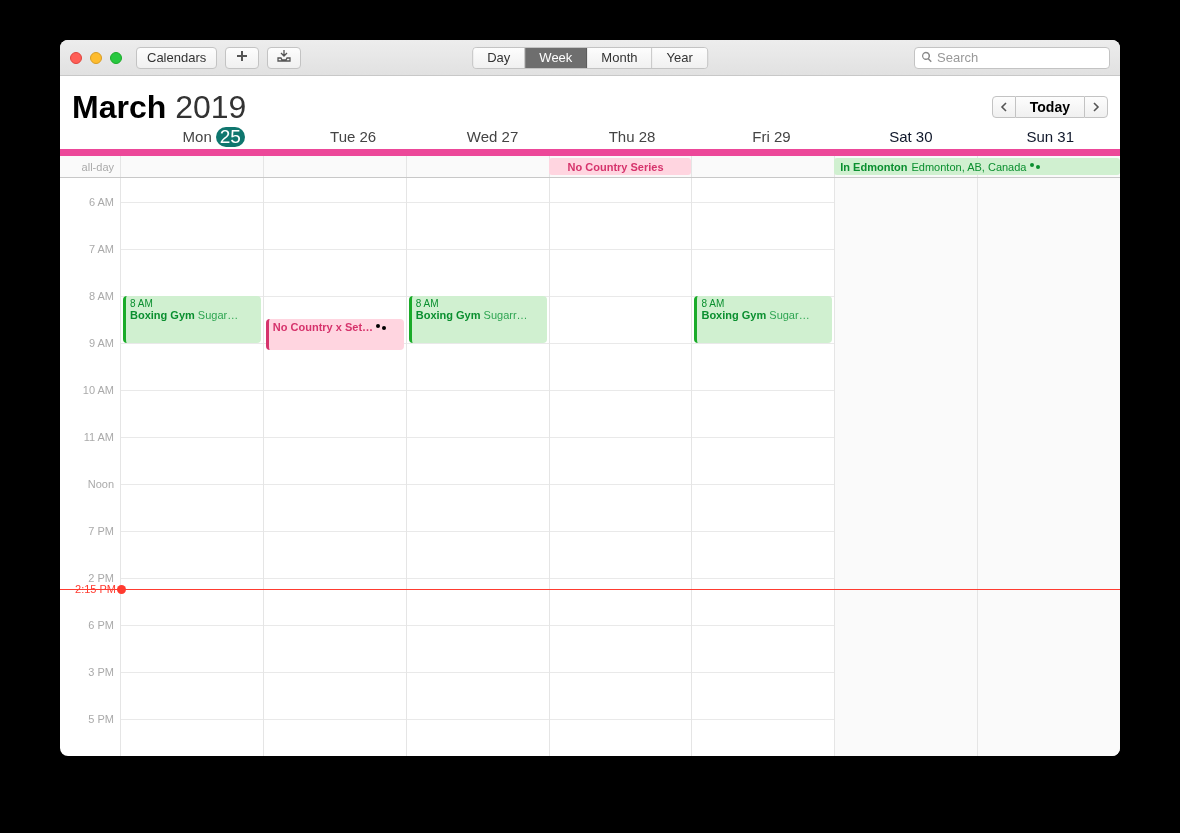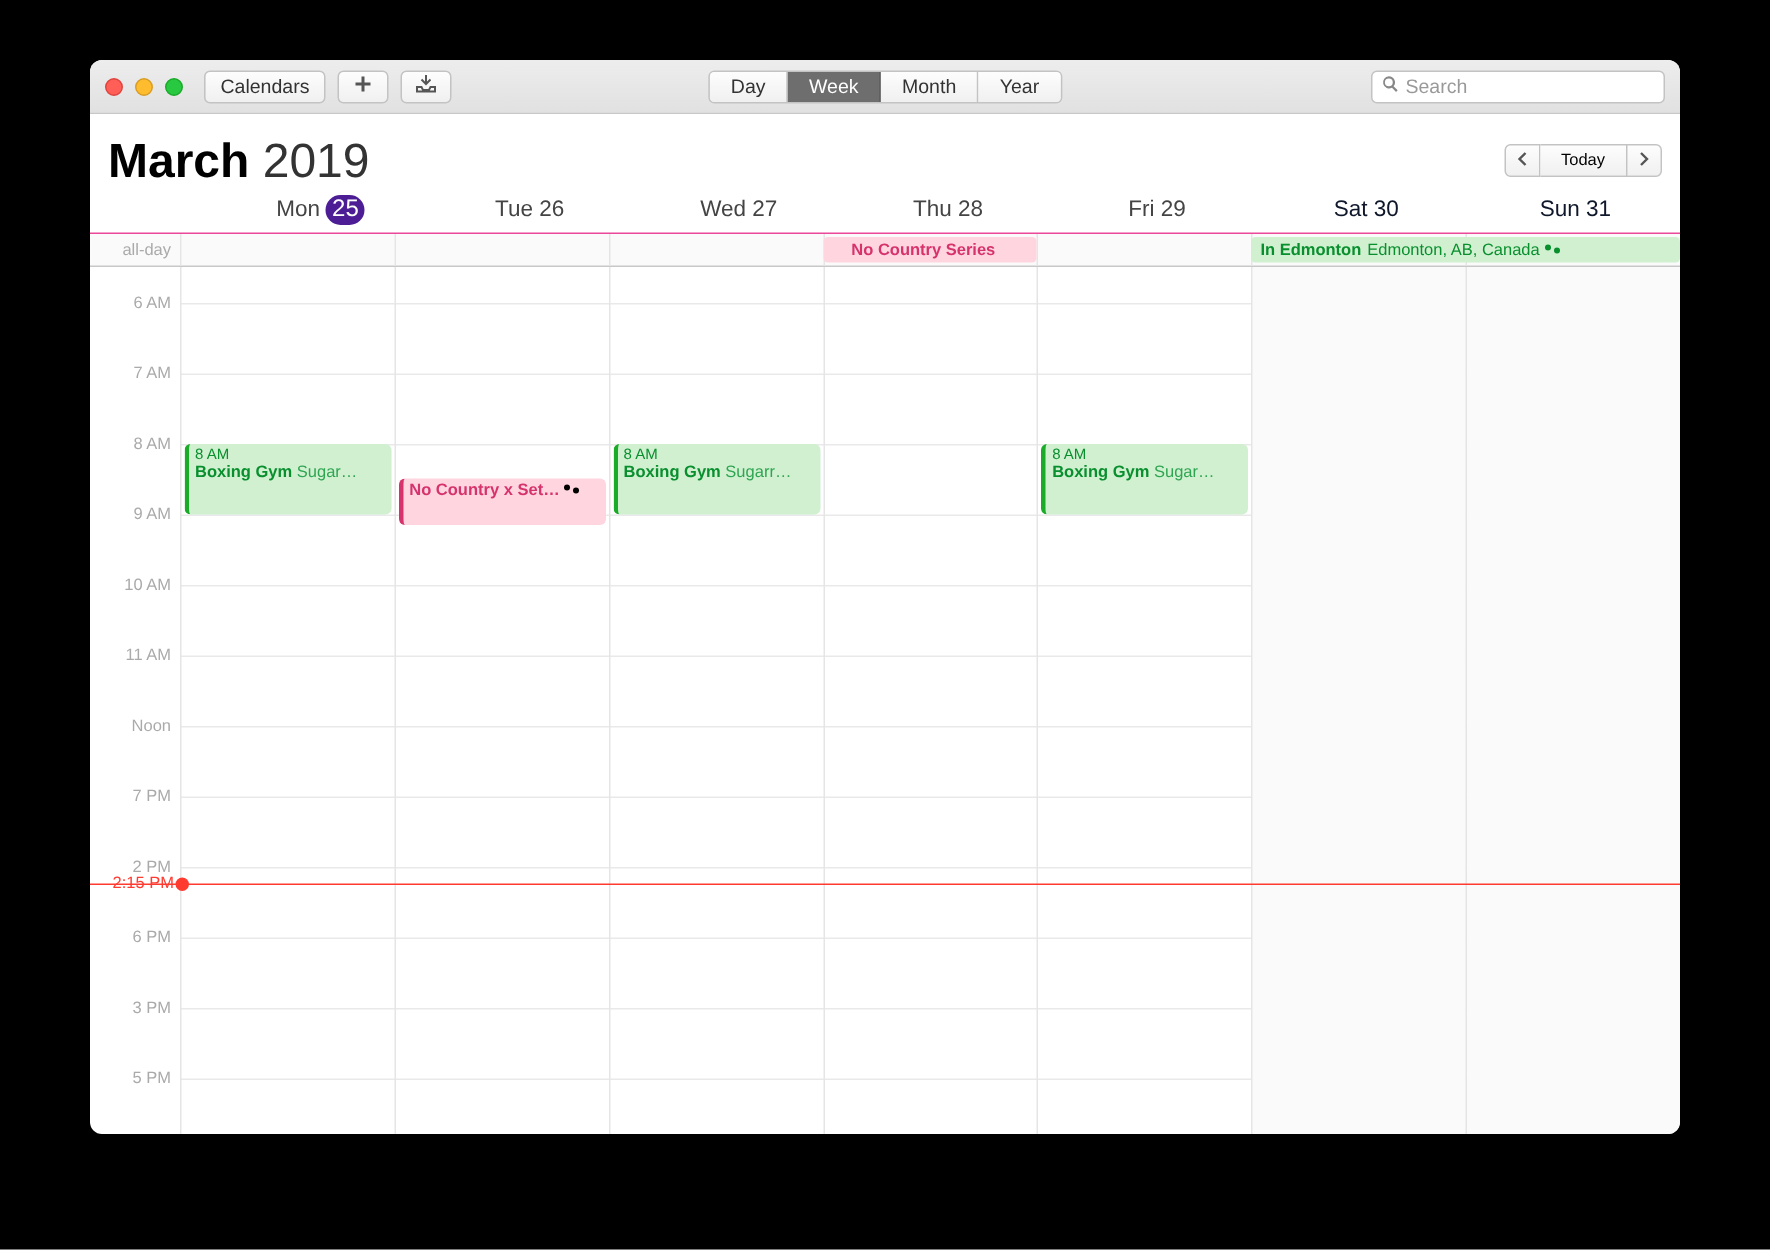--- a/index.html
+++ b/index.html
@@ -114,56 +114,57 @@
     .title { font-size: 32px; font-weight: 300; color: #333; }
     .title b { font-weight: 700; color: #000; }
     .nav-controls {
       margin-left: auto;
       display: flex;
     }
     .nav-controls .navbtn {
       height: 22px;
       border: 1px solid #c3c3c3;
       background: linear-gradient(#fdfdfd, #f0f0f0);
-      font-size: 11px;
+      font-size: 14px;
       display: flex;
       align-items: center;
       justify-content: center;
       padding: 0 8px;
+      font-weight: bold;
     }
     .nav-controls .prev { border-radius: 4px 0 0 4px; width: 24px; padding: 0; }
     .nav-controls .today { border-left: none; border-right: none; padding: 0 14px; }
     .nav-controls .next { border-radius: 0 4px 4px 0; width: 24px; padding: 0; }
     
     .day-headers {
       display: flex;
       height: 32px;
       padding-left: 84px;
-      border-bottom: 1px solid #ec4899;
+      border-bottom: 7px solid #ec4899;
     }
     .day-head {
       flex: 1;
       display: flex;
       align-items: center;
       justify-content: center;
       font-size: 15px;
       color: #444;
       gap: 4px;
     }
     .day-head.weekend { color: #0f172a; }
     .day-head .badge {
-      background: #4c1d95;
+      background: #0f766e;
       color: #fff;
       border-radius: 10px;
       min-width: 22px;
       height: 20px;
       display: inline-flex;
       align-items: center;
       justify-content: center;
-      font-size: 16px;
+      font-size: 19px;
       font-weight: 500;
       padding: 0 4px;
       text-align: center;
     }
     
     .allday {
       display: flex;
       height: 22px;
       border-bottom: 1px solid #c8c8c8;
       background: #fafafa;

